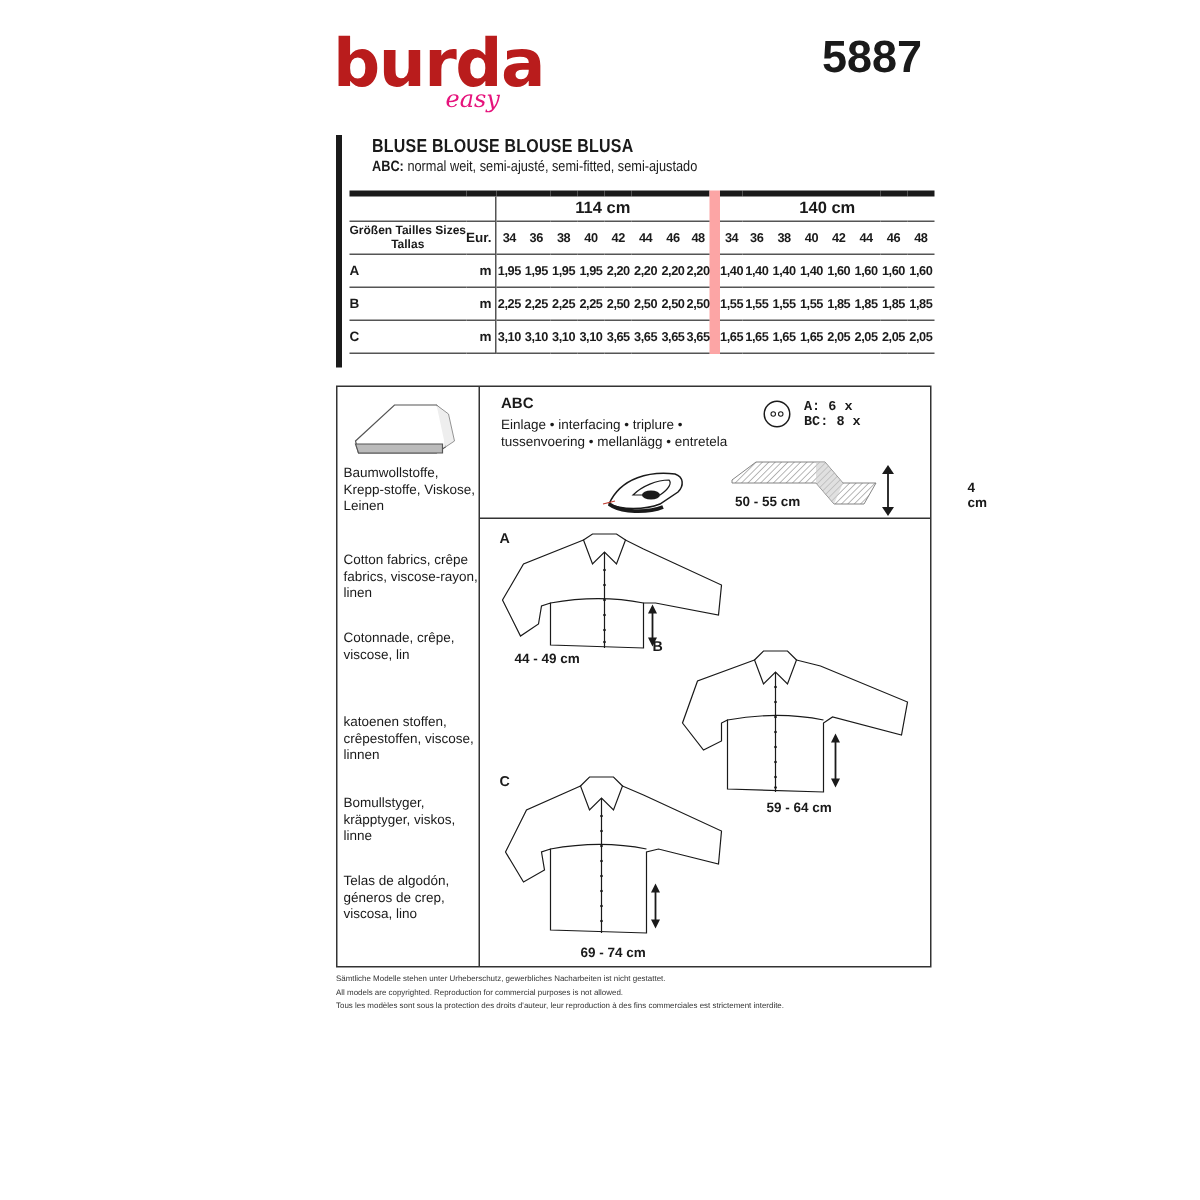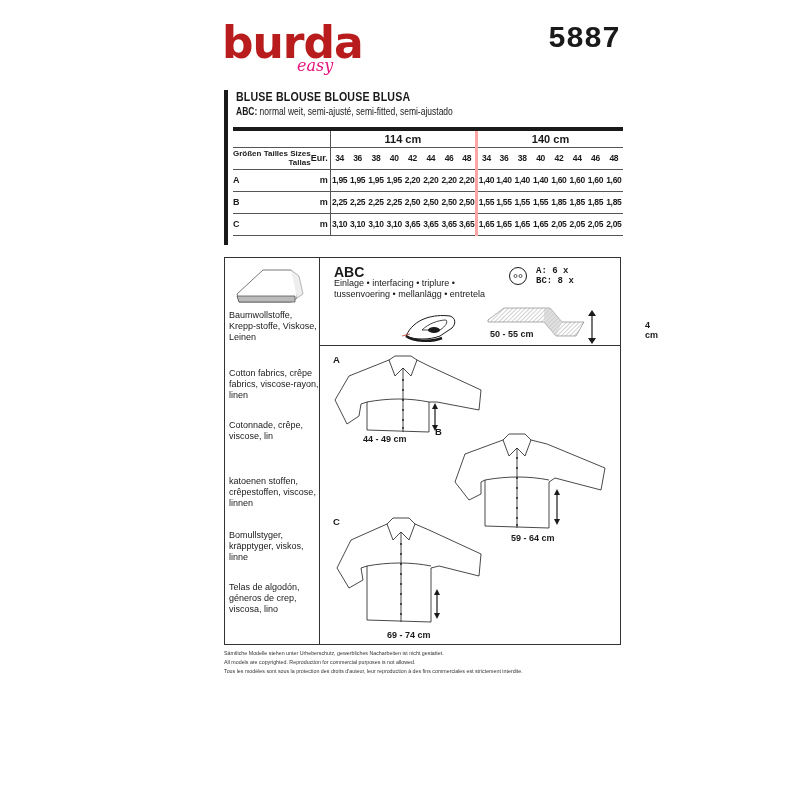--- a/index.html
+++ b/index.html
@@ -2,44 +2,44 @@
 <html><head>
 <meta charset="utf-8">
 <style>
   * { box-sizing: border-box; margin: 0; padding: 0; }
   html, body { width: 800px; height: 800px; background: #ffffff; overflow: hidden; }
   body { position: relative; font-family: "Liberation Sans", sans-serif; color: #1a1a1a; }
 
   .logo { position: absolute; left: 222px; top: 18px; width: 140px; height: 70px; }
   .logo-burda { position: absolute; left: 0; top: 0; font-family: "DejaVu Sans", sans-serif; font-weight: bold; font-size: 44px; letter-spacing: -1px; color: #b91c1c; line-height: 50px; }
   .logo-easy { position: absolute; left: 75px; top: 36px; font-family: "DejaVu Serif", serif; font-style: italic; font-size: 16px; color: #e6137c; line-height: 24px; }
-  .pattern-number { position: absolute; left: 548px; top: 22px; font-family: Liberation Mono, monospace; font-weight: bold; font-size: 30px; color: #1a1a1a; line-height: 34px; }
-
-  .title-block { position: absolute; left: 224px; top: 90px; width: 400px; border-left: 4px solid #1a1a1a; padding-left: 8px; height: 155px; }
+  .pattern-number { position: absolute; left: 548px; top: 22px; font-family: Liberation Sans, sans-serif; font-weight: bold; font-size: 30px; color: #1a1a1a; line-height: 34px; }
+
+  .title-block { position: absolute; left: 224px; top: 90px; width: 400px; border-left: 4px solid #1a1a1a; padding-left: 20px; height: 155px; }
   .title { font-family: "Liberation Sans", sans-serif; font-weight: bold; font-size: 12.5px; letter-spacing: 0.2px; transform: scaleX(0.85); transform-origin: left; white-space: nowrap; line-height: 15px; }
   .subtitle { font-size: 10px; line-height: 13px; transform: scaleX(0.85); transform-origin: left; white-space: nowrap; }
   .subtitle b { font-weight: bold; }
 
   table.sizes { position: absolute; left: 233px; top: 127px; width: 390px; border-collapse: collapse; font-family: "Liberation Sans", sans-serif; font-size: 9px; }
   table.sizes td { border-top: 1px solid #555; padding: 0; height: 22px; text-align: center; white-space: nowrap; font-weight: bold; }
   table.sizes tr.head-row td { height: 18px; border-top: 4px solid #1a1a1a; font-size: 11px; font-weight: bold; }
   table.sizes td.cat { text-align: left; width: 56px; font-weight: bold; padding-left: 0; }
   table.sizes td.unit { width: 18px; text-align: right; padding-right: 2px; border-right: 1px solid #555; }
-  table.sizes td.sep { border-right: 3px solid #fca5a5; }
+  table.sizes td.sep { border-right: 7px solid #fca5a5; }
   table.sizes td.val { width: 18.3px; font-size: 8.5px; letter-spacing: -0.3px; }
   table.sizes tr:last-child td { border-bottom: 1px solid #555; }
-  .size-hdr { font-size: 8px; line-height: 9px; text-align: right; }
+  .size-hdr { font-size: 8px; line-height: 9px; text-align: center; }
 
   .frame { position: absolute; left: 224px; top: 257px; width: 397px; height: 388px; border: 1.5px solid #333; }
   .left-col { position: absolute; left: 0; top: 0; width: 95px; height: 100%; border-right: 1.5px solid #333; }
   .fabric-icon { position: absolute; left: 8px; top: 6px; width: 80px; height: 42px; }
   .fabric-text { position: absolute; left: 4px; width: 90px; font-size: 9px; line-height: 11px; font-family: "Liberation Sans", sans-serif; }
 
   .right-top { position: absolute; left: 95px; top: 0; width: 300px; height: 88px; border-bottom: 1.5px solid #333; }
-  .abc-label { position: absolute; left: 14px; top: 6px; font-weight: bold; font-size: 14px; }
+  .abc-label { position: absolute; left: 14px; top: 6px; font-weight: bold; font-size: 10px; }
   .interfacing { position: absolute; left: 14px; top: 20px; width: 160px; font-size: 9px; line-height: 11px; }
   .iron-icon { position: absolute; left: 80px; top: 52px; width: 60px; height: 34px; }
   .button-icon { position: absolute; left: 188px; top: 8px; width: 20px; height: 20px; }
   .buttons-text { position: absolute; left: 216px; top: 8px; font-weight: bold; font-size: 9px; line-height: 10px; font-family: Liberation Mono, monospace; }
   .bias-icon { position: absolute; left: 164px; top: 40px; width: 110px; height: 44px; }
   .bias-length { position: absolute; left: 170px; top: 71px; font-weight: bold; font-size: 9px; }
   .bias-width { position: absolute; left: 279px; top: 62px; font-weight: bold; font-size: 9px; margin-left: 46px; }
   .bias-arrow { position: absolute; left: 268px; top: 52px; width: 8px; height: 34px; }
 
   .garment { position: absolute; }
@@ -229,21 +229,21 @@
         <circle cx="74" cy="40" r="0.9"></circle>
         <circle cx="74" cy="50" r="0.9"></circle>
       <circle cx="74" cy="60" r="0.9"></circle>
         <circle cx="74" cy="70" r="0.9"></circle>
         <circle cx="74" cy="78" r="0.9"></circle>
     </g>
     <line x1="106" y1="56" x2="106" y2="78" stroke="#1a1a1a" stroke-width="1.2"></line>
     <path d="M103 59 L106 53 L109 59 Z" fill="#1a1a1a"></path>
     <path d="M103 75 L106 81 L109 75 Z" fill="#1a1a1a"></path>
   </svg>
-  <div class="garment-meas" style="left:118px; top:176px;margin-left:20px;">44 - 49 cm</div>
+  <div class="garment-meas" style="left:118px; top:176px;">44 - 49 cm</div>
 
   <div class="garment-label" style="left:210px; top:168px;">B</div>
   <svg class="garment" style="left:226px; top:172px; width:170px; height:100px;" viewBox="0 0 170 100">
     <g fill="#fff" stroke="#1a1a1a" stroke-width="0.8">
       <path d="M52 10 L14 24 L4 52 L18 70 L30 64 L30 52 L34 50 L34 96 L98 98 L98 52 L104 48 L150 60 L154 38 L96 14 L80 10 Z"></path>
       <path d="M52 10 L58 4 L74 4 L80 10 L74 26 L66 18 L58 26 Z"></path>
       <path d="M34 50 C56 46 78 46 98 50" fill="none"></path>
       <line x1="66" y1="18" x2="66" y2="98"></line>
     </g>
     <g fill="#1a1a1a">

